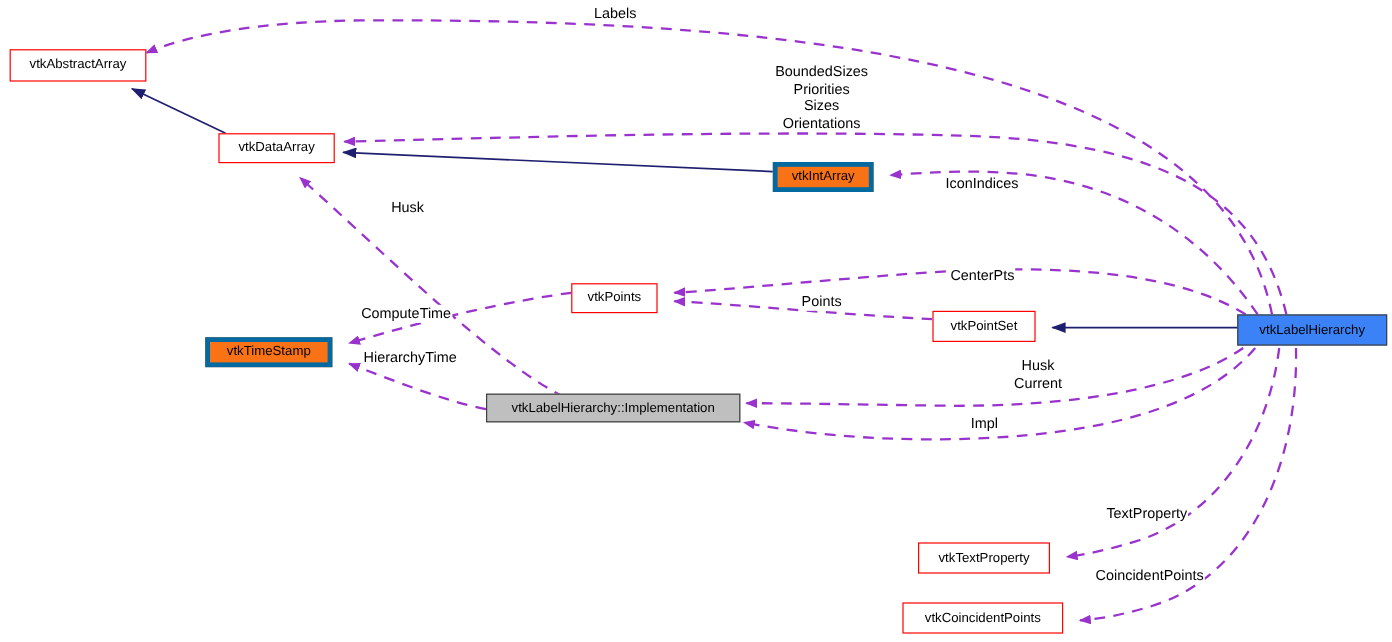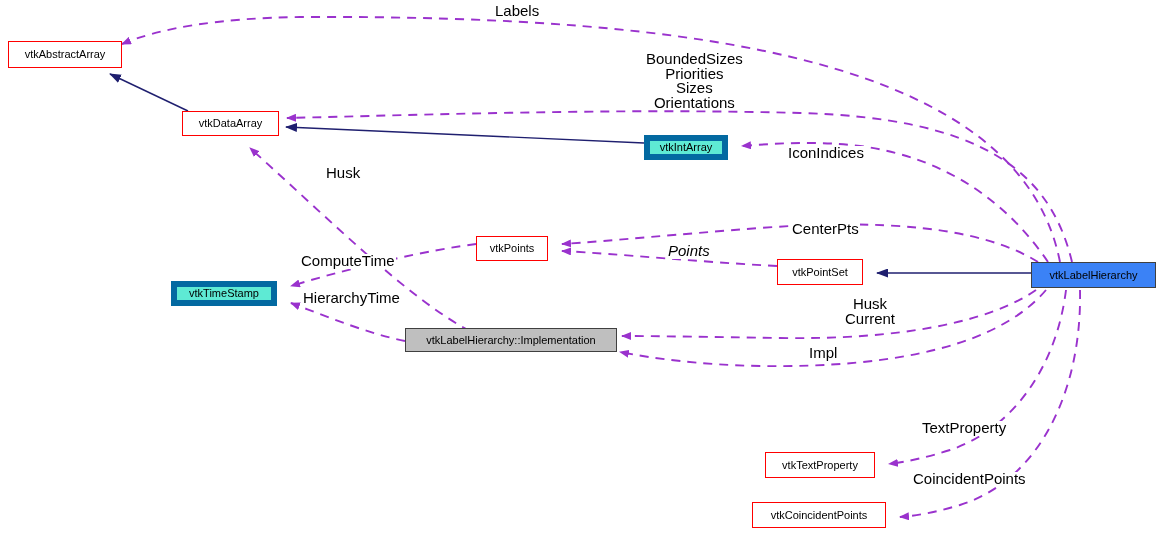--- a/index.html
+++ b/index.html
@@ -31,35 +31,35 @@
     background: #ffffff;
     border: 1px solid #ff0000;
     color: #000000;
     font-size: 11px;
     line-height: 1;
     white-space: nowrap;
     padding: 0 6px;
     z-index: 5;
   }
   .node.plain {
-    border: 6px solid #0369a1;
-    background: #5eead4;
+    border: 4px solid #0369a1;
+    background: #f97316;
   }
   .node.focus {
     border: 1px solid #404040;
     background: #3b82f6;
   }
   .node.current {
     border: 1px solid #404040;
     background: #bfbfbf;
   }
   .edge-label {
     position: absolute;
     font-family: "Liberation Sans", sans-serif;
-    font-size: 15px;
+    font-size: 12px;
     line-height: 14.5px;
     color: #000000;
     background: #ffffff;
     white-space: pre;
     text-align: center;
     z-index: 6;
     padding: 0 1px;
   }
 </style>
 </head>
@@ -123,21 +123,21 @@
   <div class="node" id="node-vtkCoincidentPoints" style="left: 752px; top: 502px; width: 134px; height: 26px;">vtkCoincidentPoints</div>
 
   <div class="edge-label" id="lbl-labels" style="left: 494px; top: 4px;">Labels</div>
   <div class="edge-label" id="lbl-bounded_sizes" style="left: 645px; top: 52px;">BoundedSizes
 Priorities
 Sizes
 Orientations</div>
   <div class="edge-label" id="lbl-icon_indices" style="left: 787px; top: 146px; text-align: center;">IconIndices</div>
   <div class="edge-label" id="lbl-data" style="left: 325px; top: 166px;">Husk</div>
   <div class="edge-label" id="lbl-center_pts" style="left: 791px; top: 222px;">CenterPts</div>
-  <div class="edge-label" id="lbl-points" style="left: 667px; top: 244px; font-style: italic;">Points</div>
+  <div class="edge-label" id="lbl-points" style="left: 667px; top: 244px;">Points</div>
   <div class="edge-label" id="lbl-compute_time" style="left: 300px; top: 254px;">ComputeTime</div>
   <div class="edge-label" id="lbl-hierarchy_time" style="left: 302px; top: 291px;">HierarchyTime</div>
   <div class="edge-label" id="lbl-husk_current" style="left: 796px; top: 297px; margin-left: 48px;">Husk
 Current</div>
   <div class="edge-label" id="lbl-impl" style="left: 808px; top: 346px;">Impl</div>
   <div class="edge-label" id="lbl-text_property" style="left: 921px; top: 421px;">TextProperty</div>
   <div class="edge-label" id="lbl-coincident_points" style="left: 912px; top: 472px;">CoincidentPoints</div>
 
 </div>
 

